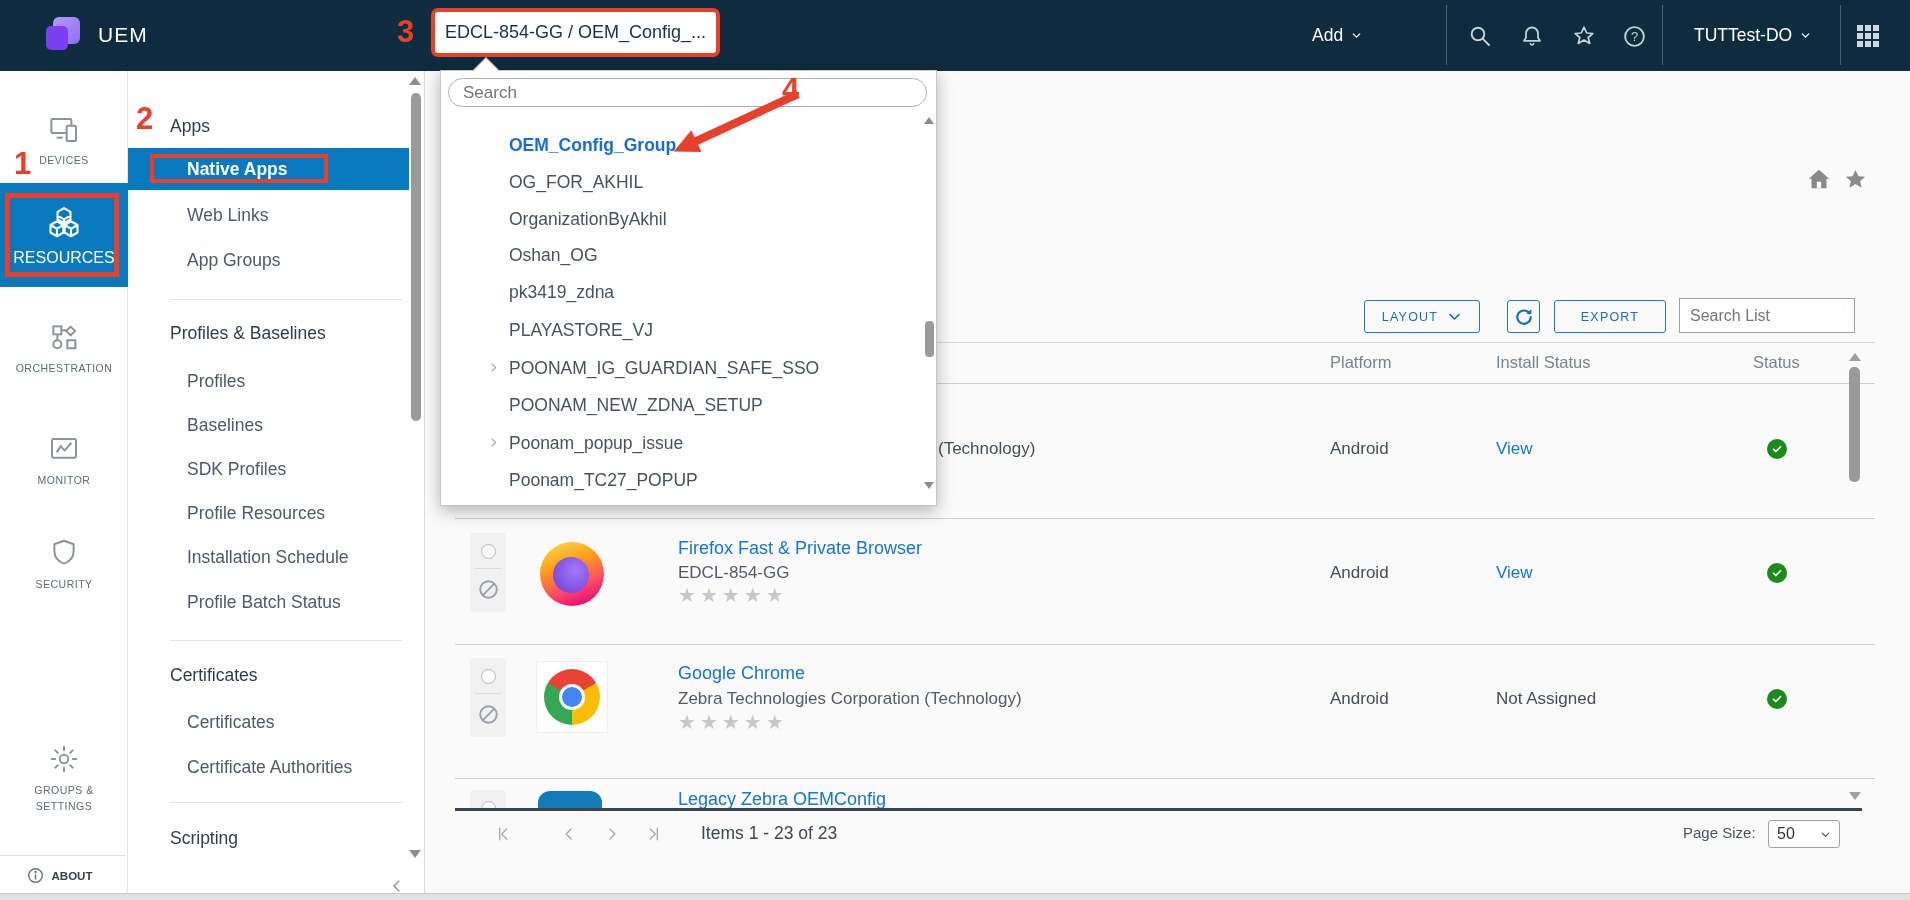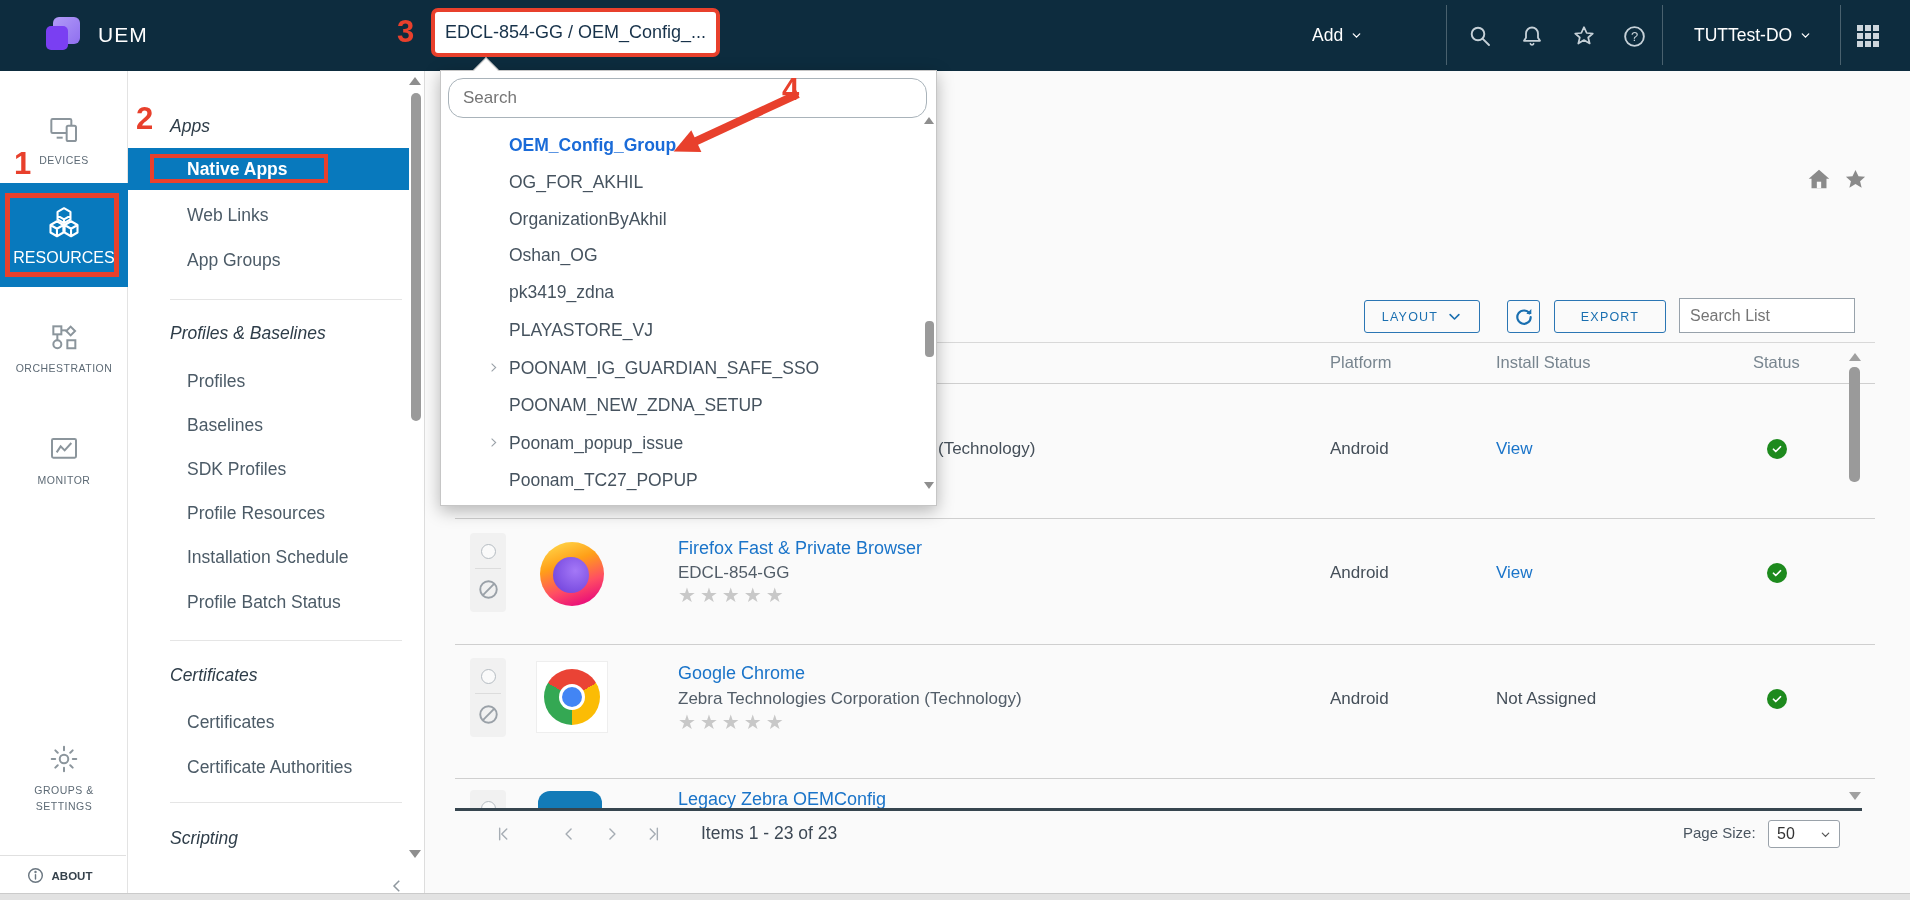--- a/index.html
+++ b/index.html
@@ -28,21 +28,21 @@
   .sb-item { position:absolute; left:0; width:128px; display:flex; flex-direction:column; align-items:center; gap:8px; color:#8b959c; }
   .sb-item .lbl { font-size:10.5px; letter-spacing:.5px; color:#5d6a75; text-align:center; line-height:1.5; }
   .sb-active { position:absolute; left:0; top:112px; width:128px; height:104px; background:#0879bd; display:flex; flex-direction:column; align-items:center; justify-content:center; gap:9px; color:#fff; }
   .sb-active .lbl { color:#fff; }
   .sb-frame { position:absolute; left:5px; top:122px; width:114px; height:84px; border:5px solid #e8402c; z-index:5; }
   .sb-div { position:absolute; left:0; right:1px; top:784px; height:1px; background:#e0e0e0; }
   .sb-about { position:absolute; left:0; width:118px; top:795px; display:flex; align-items:center; justify-content:center; gap:7px; color:#36424c; font-weight:bold; font-size:11.5px; }
 
   
   .panel { position:absolute; left:128px; top:71px; width:297px; bottom:0; background:#fff; border-right:1px solid #ddd; z-index:10; }
-  .ph { position:absolute; left:42px; font-size:17.5px; color:#2e3d49; font-weight:500; line-height:22px;font-style:italic; }
+  .ph { position:absolute; left:42px; font-size:17.5px; color:#2e3d49; font-weight:500; line-height:22px; }
   .pi { position:absolute; left:59px; font-size:17.5px; color:#4c5b67; line-height:22px; cursor:pointer; }
   .p-div { position:absolute; left:42px; width:232px; height:1px; background:#e5e5e5; }
   .p-active { position:absolute; left:0; top:77px; width:281px; height:42px; background:#0879bd; color:#fff; font-weight:bold; font-size:17.5px; line-height:42px; padding-left:59px; }
   .p-frame { position:absolute; left:22px; top:83px; width:178px; height:29px; border:4px solid #e8402c; z-index:5; }
   .p-thumb { position:absolute; left:283px; top:22px; width:10px; height:328px; background:#9a9a9a; border-radius:5px; }
   .tri-up { width:0; height:0; border-left:6px solid transparent; border-right:6px solid transparent; border-bottom:8px solid #8e8e8e; }
   .tri-dn { width:0; height:0; border-left:6px solid transparent; border-right:6px solid transparent; border-top:8px solid #8e8e8e; }
 
   
   .content { position:absolute; left:425px; top:71px; right:0; bottom:0; background:#fafafa; }
@@ -70,21 +70,21 @@
   .darkline { position:absolute; left:30px; top:737px; width:1407px; height:3px; background:#36454f; z-index:7; }
   .foot { position:absolute; left:0; right:0; top:740px; bottom:0; background:#fafafa; z-index:6; }
   .pgic { position:absolute; color:#a6adb4; cursor:pointer; }
   .psel { position:absolute; width:72px; height:28px; border:1px solid #9aa2aa; border-radius:3px; background:#fff; display:flex; align-items:center; justify-content:space-between; padding:0 8px; font-size:16px; color:#333; cursor:pointer; }
   .t-thumb { position:absolute; left:1424px; top:296px; width:11px; height:115px; background:#9a9a9a; border-radius:5px; }
   .bstrip { position:absolute; left:0; right:0; top:893px; height:7px; background:#e2e2e2; border-top:1px solid #cbcbcb; z-index:70; }
 
   
   .dd { position:absolute; left:440px; top:70px; width:497px; height:436px; background:#fff; border:1px solid #c6c6c6; box-shadow:0 5px 16px rgba(0,0,0,.28); z-index:50; }
   .dd-caret { position:absolute; left:36px; top:-10px; width:18px; height:18px; background:#fff; border-left:1px solid #c6c6c6; border-top:1px solid #c6c6c6; transform:rotate(45deg); }
-  .dd-search { position:absolute; left:7px; top:7px; width:479px; height:40px; border:1px solid #a9b3ba; border-radius:15px; padding:0 14px; font-size:17px; color:#444; background:#fff; font-family:inherit; }
+  .dd-search { position:absolute; left:7px; top:7px; width:479px; height:29px; border:1px solid #a9b3ba; border-radius:15px; padding:0 14px; font-size:17px; color:#444; background:#fff; font-family:inherit; }
   .dd-item { position:absolute; left:68px; font-size:17.5px; color:#46535f; line-height:24px; cursor:pointer; white-space:nowrap; }
   .dd-item.sel { color:#1a6bd8; font-weight:bold; }
   .dd-chev { position:absolute; left:46px; color:#9aa1a8; }
   .dd-thumb { position:absolute; left:484px; top:250px; width:9px; height:36px; background:#9a9a9a; border-radius:4px; }
 
   
   .anno { position:absolute; color:#e8402c; font-weight:bold; font-size:31px; z-index:60; font-family:"Liberation Sans",sans-serif; }
 </style>
 </head>
 <body>
@@ -196,20 +196,26 @@
         <rect x="4" y="4" width="6" height="6"></rect>
         <path d="M17 4.2l3.3 3.3L17 10.8l-3.3-3.3z"></path>
         <circle cx="7" cy="17.5" r="3"></circle>
         <path d="M14.5 14.5h6v6h-6z" stroke-dasharray="0"></path>
         <line x1="10" y1="7" x2="13.7" y2="7"></line>
         <line x1="7" y1="10" x2="7" y2="14.5"></line>
       </svg>
     <div class="lbl">ORCHESTRATION</div>
   </div>
 
+  <div class="sb-item" style="top:466px;">
+    <svg width="32" height="32" viewBox="0 0 24 24" stroke="#8b959c" fill="none" stroke-width="1.5" stroke-linejoin="round">
+        <path d="M12 2.8l7.2 2.6v5.2c0 4.6-3 7.7-7.2 9.4-4.2-1.7-7.2-4.8-7.2-9.4V5.4z"></path>
+      </svg>
+    <div class="lbl">SECURITY</div>
+  </div>
 
 
   <div class="sb-item" style="top:672px;">
     <svg width="32" height="32" viewBox="0 0 24 24" stroke="#8b959c" fill="none" stroke-width="1.5">
         <circle cx="12" cy="12" r="3.2"></circle>
         <path d="M12 2.8v2.6M12 18.6v2.6M2.8 12h2.6M18.6 12h2.6M5.5 5.5l1.8 1.8M16.7 16.7l1.8 1.8M18.5 5.5l-1.8 1.8M7.3 16.7l-1.8 1.8" stroke-linecap="round"></path>
       </svg>
     <div class="lbl" style="width:86px;">GROUPS &amp; SETTINGS</div>
   </div>
 

